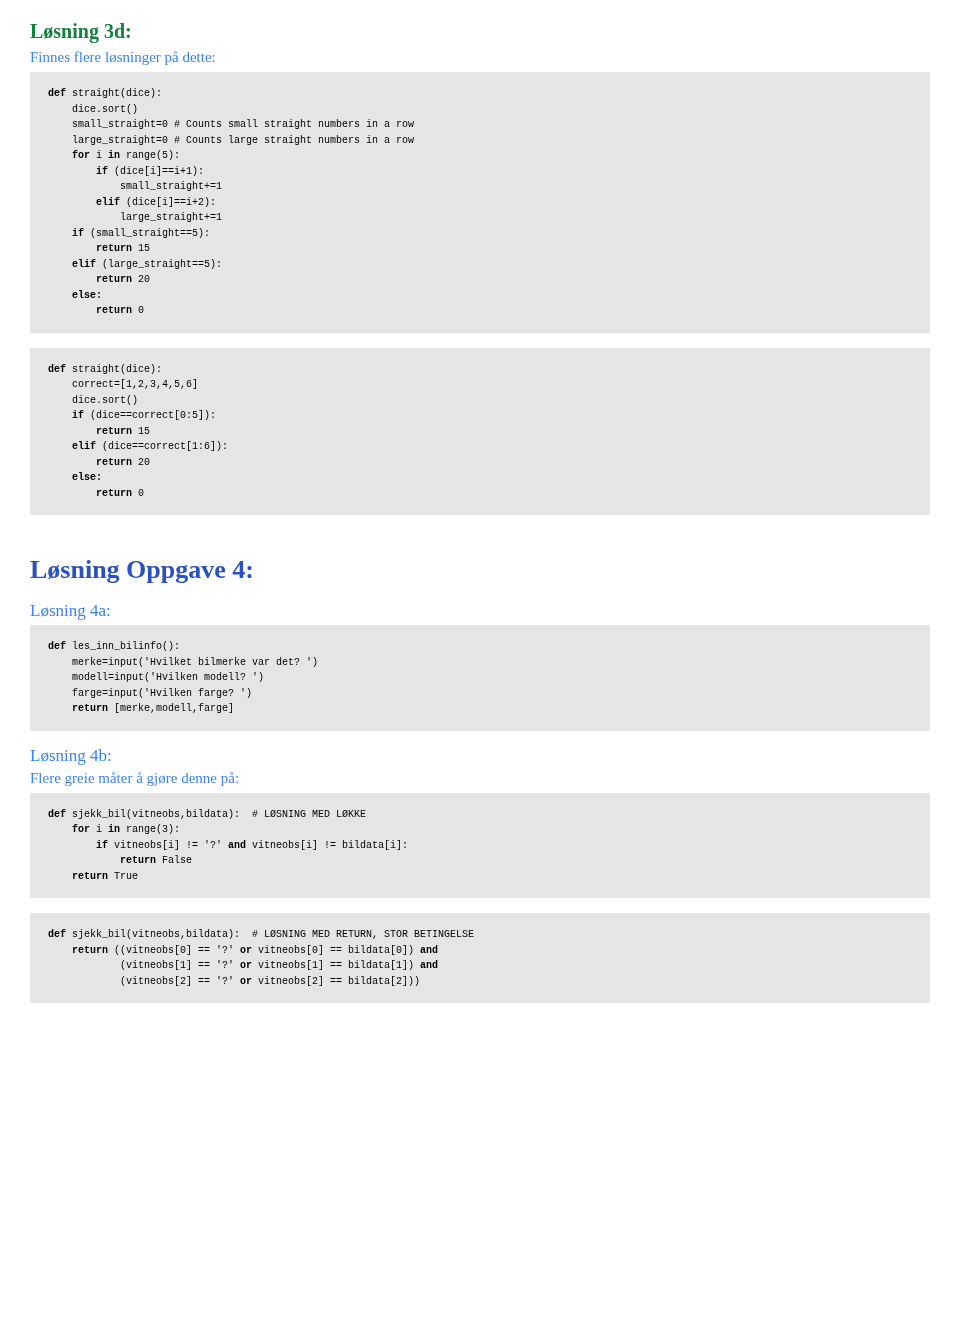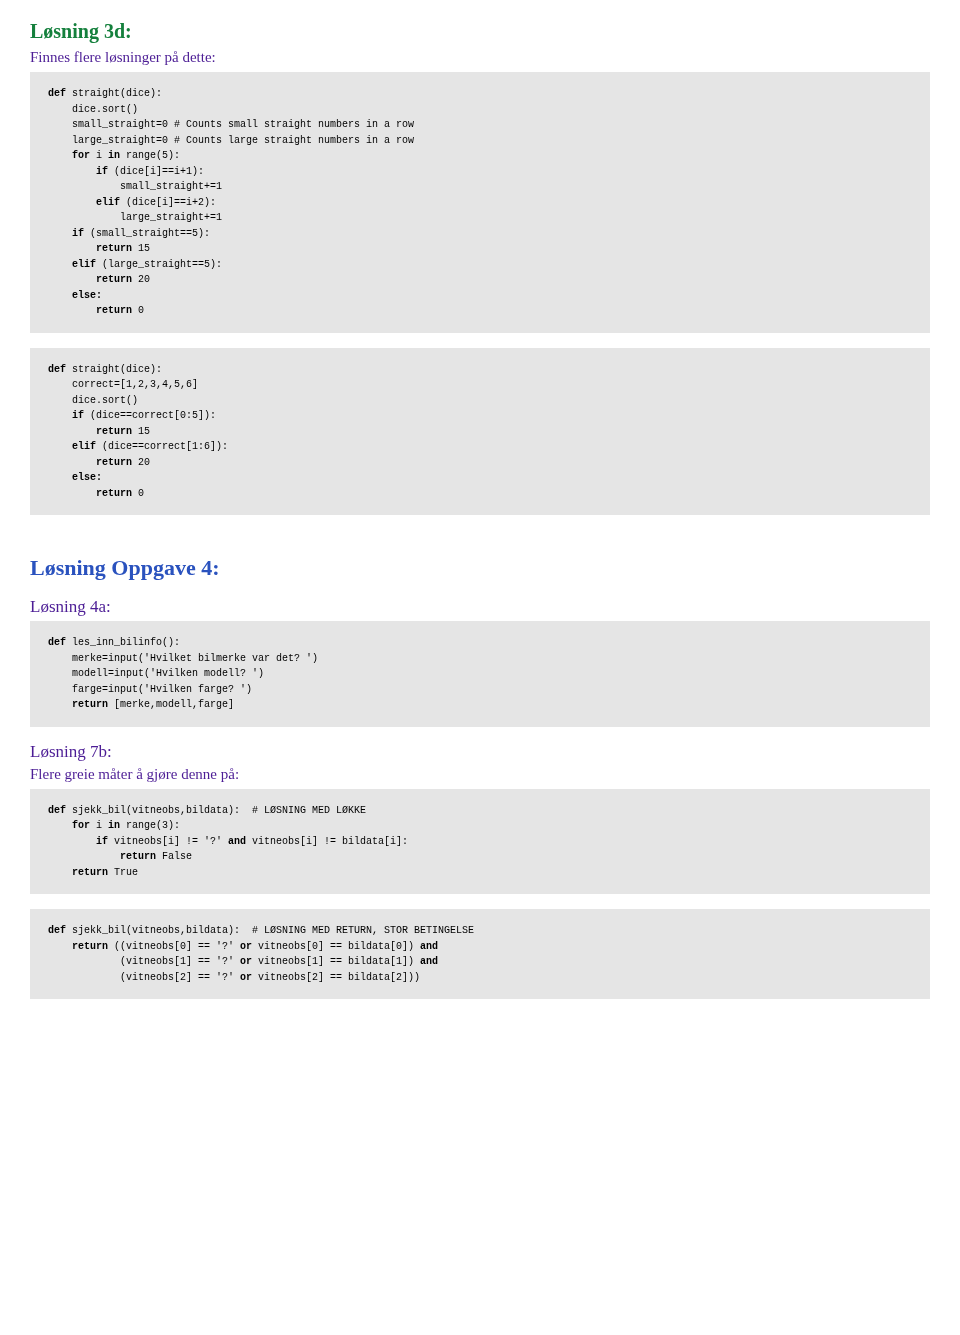--- a/index.html
+++ b/index.html
@@ -20,40 +20,40 @@
       font-family: Georgia, serif;
       font-size: 20px;
       font-weight: bold;
       margin-bottom: 6px;
       color: #15803d;
     }
     p {
       font-family: Georgia, serif;
       font-size: 15px;
       margin-bottom: 6px;
-      color: #4c1d95;
+      color: #3b82f6;
     }
     .code-block {
       background-color: #e5e5e5;
       border: none;
       padding: 14px 18px;
       font-family: 'Courier New', Courier, monospace;
       font-size: 10px;
       line-height: 1.55;
       color: #000;
       white-space: pre;
       margin-bottom: 15px;
       display: block;
       overflow-x: auto;
     }
     .code-block .kw {
       font-weight: bold;
     }
     .section-title {
-      font-size: 22px;
+      font-size: 26px;
       font-weight: bold;
       color: #2a52be;
       margin-top: 30px;
       margin-bottom: 16px;
     }
     .subsection-title {
       font-size: 17px;
       font-weight: normal;
       margin-bottom: 4px;
       margin-top: 10px;
@@ -102,21 +102,21 @@
   <div>
     <p class="subsection-title">Løsning 4a:</p>
     <pre class="code-block"><span class="kw">def</span> les_inn_bilinfo():
     merke=input('Hvilket bilmerke var det? ')
     modell=input('Hvilken modell? ')
     farge=input('Hvilken farge? ')
     <span class="kw">return</span> [merke,modell,farge]</pre>
   </div>
 
   <div>
-    <p class="subsection-title">Løsning 7b:</p>
+    <p class="subsection-title">Løsning 4b:</p>
     <p>Flere greie måter å gjøre denne på:</p>
     <pre class="code-block"><span class="kw">def</span> sjekk_bil(vitneobs,bildata):  # LØSNING MED LØKKE
     <span class="kw">for</span> i <span class="kw">in</span> range(3):
         <span class="kw">if</span> vitneobs[i] != '?' <span class="kw">and</span> vitneobs[i] != bildata[i]:
             <span class="kw">return</span> False
     <span class="kw">return</span> True</pre>
 
     <pre class="code-block"><span class="kw">def</span> sjekk_bil(vitneobs,bildata):  # LØSNING MED RETURN, STOR BETINGELSE
     <span class="kw">return</span> ((vitneobs[0] == '?' <span class="kw">or</span> vitneobs[0] == bildata[0]) <span class="kw">and</span>
             (vitneobs[1] == '?' <span class="kw">or</span> vitneobs[1] == bildata[1]) <span class="kw">and</span>

